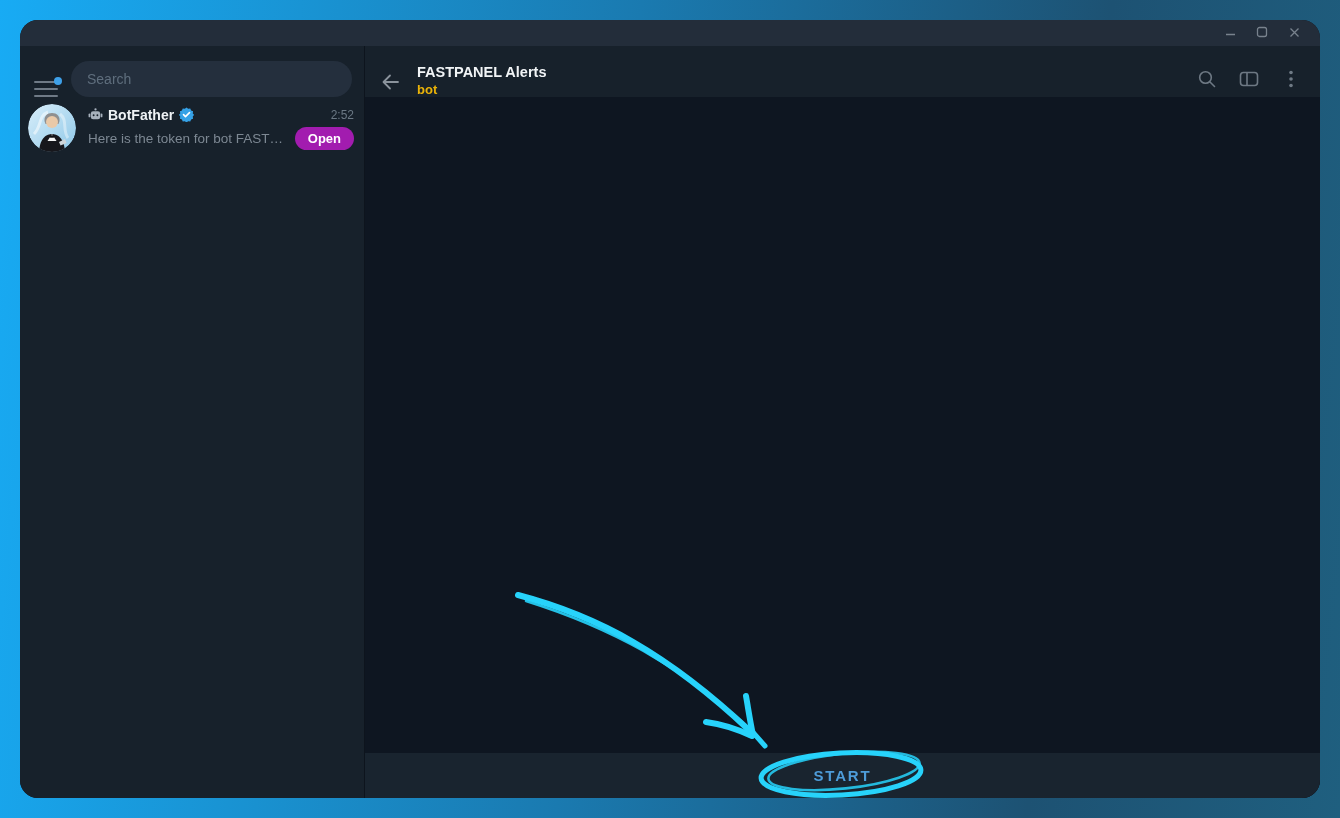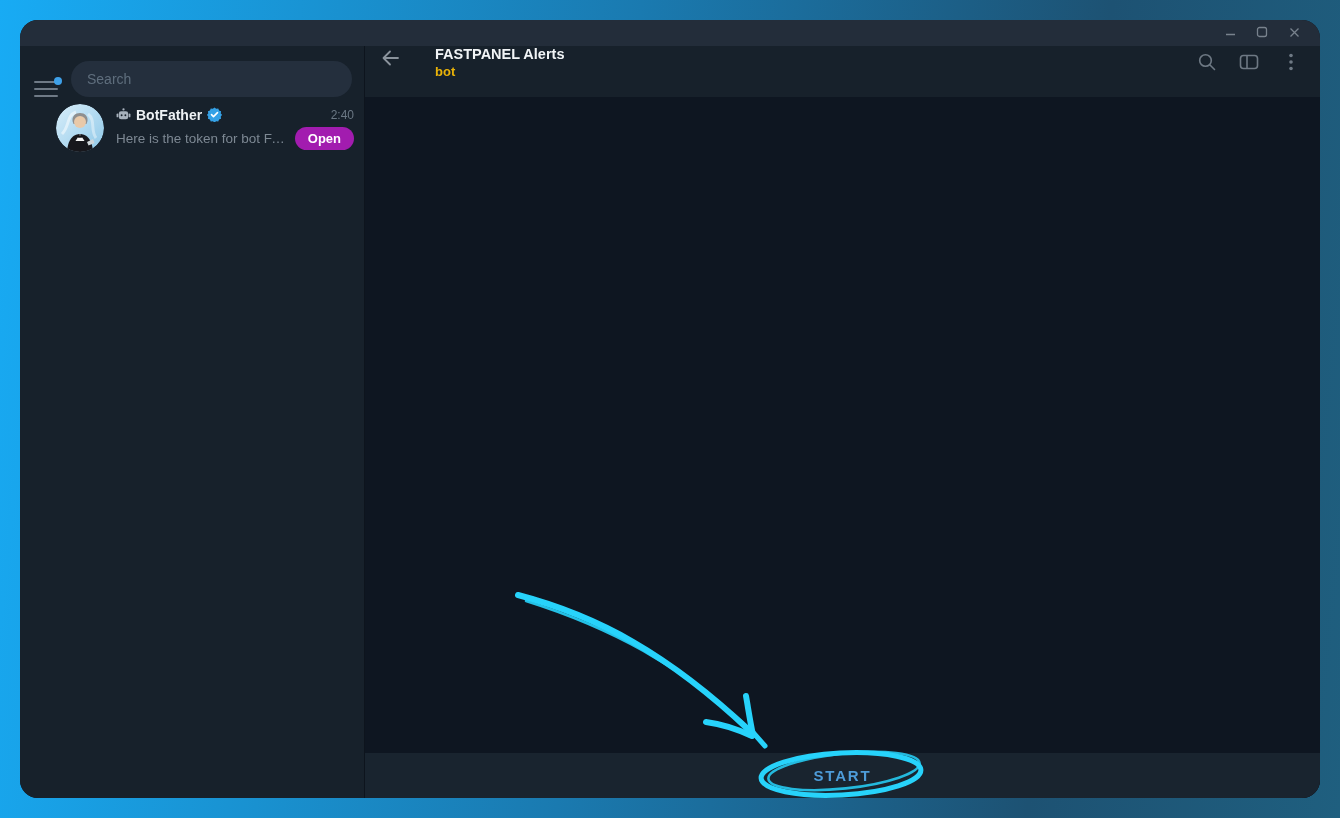--- a/index.html
+++ b/index.html
@@ -37,39 +37,39 @@
   .hamburger { position:relative; width:24px; height:16px; display:flex; flex-direction:column; justify-content:space-between; cursor:pointer; background:none; border:none; }
   .hamburger i { display:block; height:2.4px; border-radius:2px; background:#6f7a86; }
   .unread-dot { position:absolute; top:-4px; right:-4px; width:8px; height:8px; border-radius:50%; background:#3ea0e8; }
   .search-input {
     flex:1; height:36px; border-radius:18px; border:none; outline:none;
     background:#242f3d; color:#c4ccd4; font-size:14px; padding:0 16px;
     font-family:inherit;
   }
   .search-input::placeholder { color:#5f6e7d; }
 
-  .chat-list { flex:1; overflow:hidden;margin-left:28px; }
+  .chat-list { flex:1; overflow:hidden; }
   .chat-item { display:flex; align-items:center; gap:12px; padding:6px 10px 6px 8px; height:62px; cursor:pointer; }
   .avatar { width:48px; height:48px; flex:0 0 48px; border-radius:50%; overflow:hidden; }
   .chat-item-body { flex:1; min-width:0; }
   .chat-row1 { display:flex; align-items:center; gap:5px; }
   .bot-glyph { display:flex; }
   .chat-name { font-weight:700; font-size:14px; color:#eef2f5; white-space:nowrap; }
   .badge { display:flex; }
   .chat-time { margin-left:auto; font-size:12px; color:#6b7884; }
   .chat-row2 { display:flex; align-items:center; gap:8px; margin-top:4px; }
   .chat-preview { flex:1; min-width:0; overflow:hidden; white-space:nowrap; text-overflow:ellipsis; color:#7d8893; font-size:13.5px; }
   .open-pill {
     flex:0 0 auto; background:#a21caf; color:#ffffff; font-weight:700; font-size:13px;
     border:none; border-radius:13px; padding:4px 13px; cursor:pointer; font-family:inherit;
   }
 
   
   .chat { flex:1; display:flex; flex-direction:column; background:#0e1621; min-width:0; }
-  .chat-header { height:51px; flex:0 0 51px; background:#17212b; display:flex; align-items:flex-start; padding:0 12px 0 14px;gap:18px; }
+  .chat-header { height:51px; flex:0 0 51px; background:#17212b; display:flex; align-items:flex-end; padding:0 12px 0 14px; }
   .back-btn { background:none; border:none; cursor:pointer; display:flex; margin-right:14px; }
   .header-titles { display:flex; flex-direction:column; gap:2px; }
   .chat-title { font-weight:700; font-size:14.5px; color:#f1f4f6; }
   .chat-subtitle { font-size:13px; color:#eab308;font-weight:bold; }
   .header-actions { margin-left:auto; display:flex; align-items:center; gap:8px; }
   .icon-btn { width:34px; height:34px; display:flex; align-items:center; justify-content:center; background:none; border:none; cursor:pointer; }
 
   .chat-body { flex:1; }
 
   .start-bar {
@@ -156,21 +156,21 @@
                   <circle cx="10" cy="8.8" r="1" fill="#17212b"></circle>
                 </svg>
               </span>
               <span class="chat-name">BotFather</span>
               <span class="badge">
                 <svg width="15" height="15" viewBox="0 0 16 16">
                   <path d="M8,0.5 l1.8,1.4 2.2,-0.3 0.9,2.1 2.1,0.9 -0.3,2.2 1.4,1.7 -1.4,1.7 0.3,2.2 -2.1,0.9 -0.9,2.1 -2.2,-0.3 -1.8,1.4 -1.8,-1.4 -2.2,0.3 -0.9,-2.1 -2.1,-0.9 0.3,-2.2 -1.4,-1.7 1.4,-1.7 -0.3,-2.2 2.1,-0.9 0.9,-2.1 2.2,0.3 Z" fill="#35a1e6"></path>
                   <path d="M4.8,8.2 l2.1,2.1 4.3,-4.3" stroke="#ffffff" stroke-width="1.7" fill="none" stroke-linecap="round" stroke-linejoin="round"></path>
                 </svg>
               </span>
-              <span class="chat-time">2:40</span>
+              <span class="chat-time">2:52</span>
             </div>
             <div class="chat-row2">
               <span class="chat-preview">Here is the token for bot FASTPA...</span>
               <button class="open-pill">Open</button>
             </div>
           </div>
         </div>
       </div>
     </div>
 

